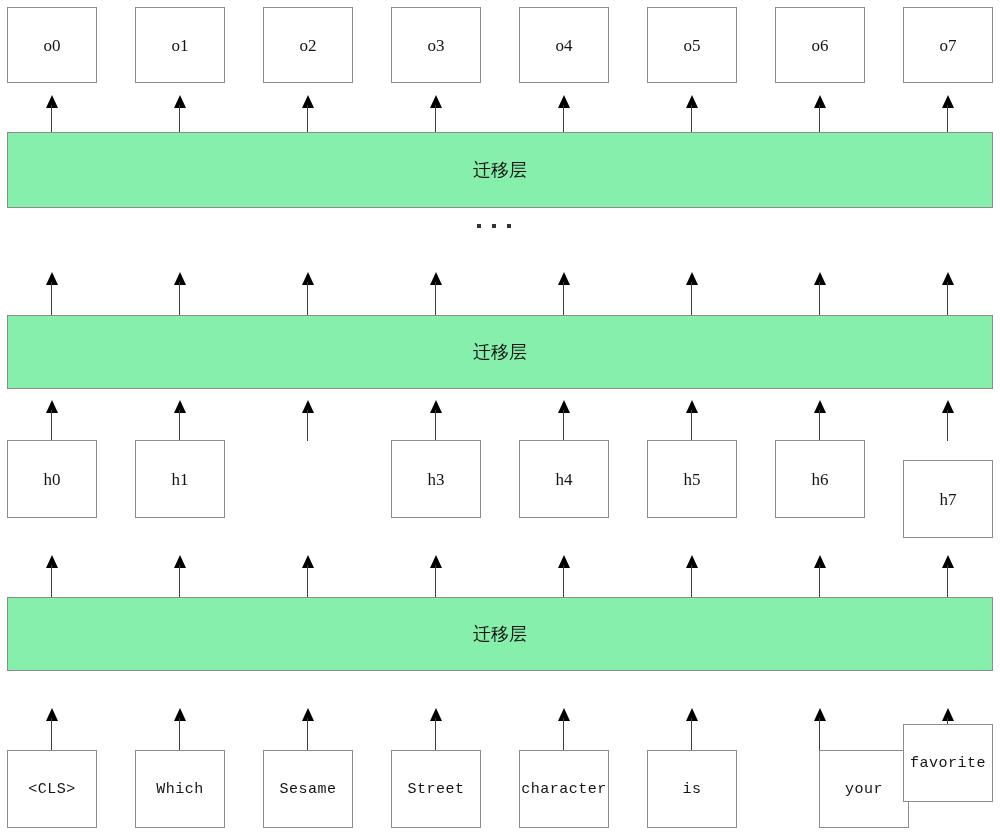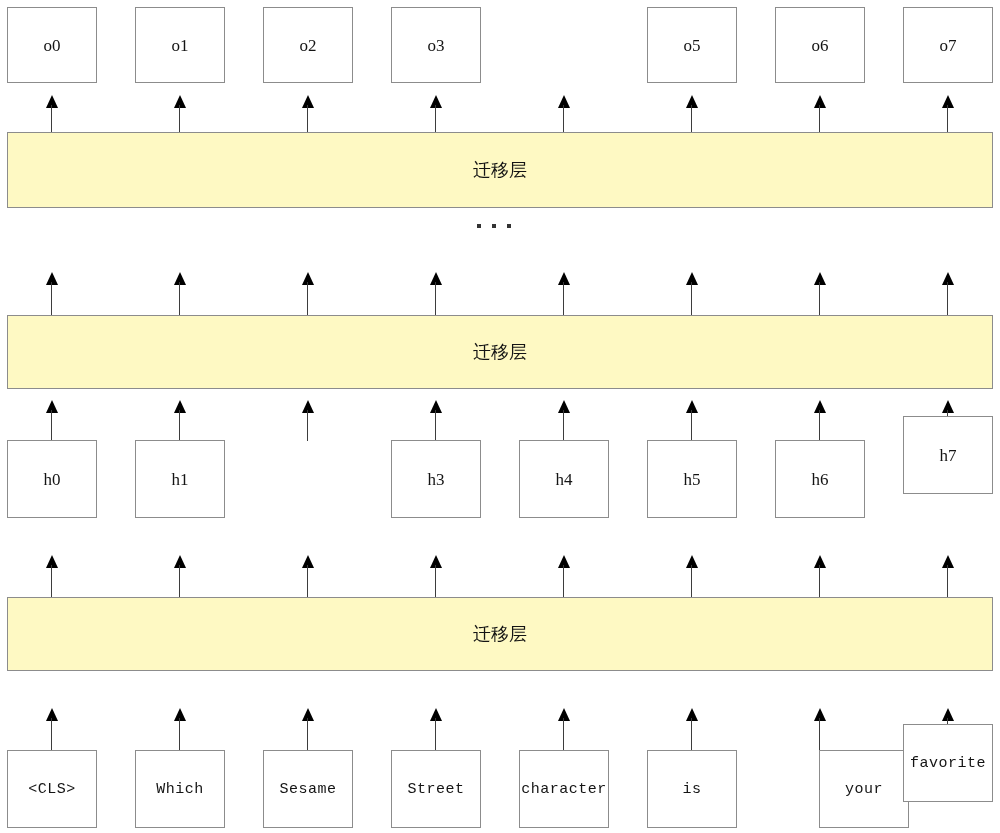--- a/index.html
+++ b/index.html
@@ -39,21 +39,21 @@
   }
   .node-box.mono-label {
     font-family: "Liberation Mono", monospace;
     font-size: 15px;
     letter-spacing: 0.5px;
   }
   .layer-bar {
     position: absolute;
     box-sizing: border-box;
     border: 1px solid #8c8c8c;
-    background: #fef9c3;
+    background: #86efac;
     display: flex;
     align-items: center;
     justify-content: center;
     font-size: 18px;
     color: #141414;
     font-family: "DejaVu Sans", sans-serif;
   }
   .arrow {
     position: absolute;
     width: 12px;
@@ -99,20 +99,23 @@
     </div>
     <div class="node-box serif-label" style="left: 135px; top: 7px; width: 90px; height: 76px;">
       <span>o1</span>
     </div>
     <div class="node-box serif-label" style="left: 263px; top: 7px; width: 90px; height: 76px;">
       <span>o2</span>
     </div>
     <div class="node-box serif-label" style="left: 391px; top: 7px; width: 90px; height: 76px;">
       <span>o3</span>
     </div>
+    <div class="node-box serif-label" style="left: 519px; top: 7px; width: 90px; height: 76px;">
+      <span>o4</span>
+    </div>
     <div class="node-box serif-label" style="left: 647px; top: 7px; width: 90px; height: 76px;">
       <span>o5</span>
     </div>
     <div class="node-box serif-label" style="left: 775px; top: 7px; width: 90px; height: 76px;">
       <span>o6</span>
     </div>
     <div class="node-box serif-label" style="left: 903px; top: 7px; width: 90px; height: 76px;">
       <span>o7</span>
     </div>
     <div class="arrow" style="left: 46px; top: 95px; height: 38px;">
@@ -233,21 +236,21 @@
     </div>
     <div class="node-box serif-label" style="left: 519px; top: 440px; width: 90px; height: 78px;">
       <span>h4</span>
     </div>
     <div class="node-box serif-label" style="left: 647px; top: 440px; width: 90px; height: 78px;">
       <span>h5</span>
     </div>
     <div class="node-box serif-label" style="left: 775px; top: 440px; width: 90px; height: 78px; justify-content: center;">
       <span>h6</span>
     </div>
-    <div class="node-box serif-label" style="left: 903px; top: 416px; width: 90px; height: 78px;">
+    <div class="node-box serif-label" style="left: 903px; top: 460px; width: 90px; height: 78px;">
       <span>h7</span>
     </div>
     <div class="arrow" style="left: 46px; top: 555px; height: 43px;">
       <div class="head"></div>
       <div class="shaft"></div>
     </div>
     <div class="arrow" style="left: 174px; top: 555px; height: 43px;">
       <div class="head"></div>
       <div class="shaft"></div>
     </div>

